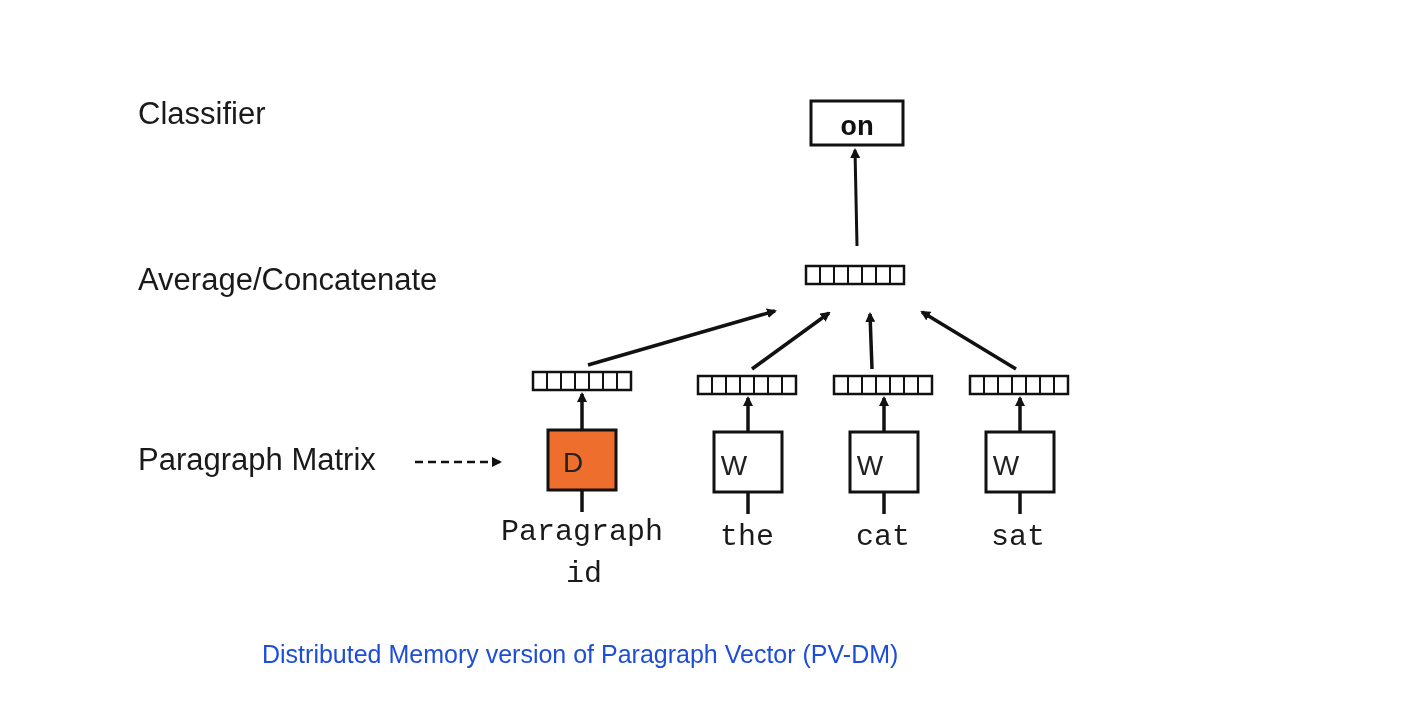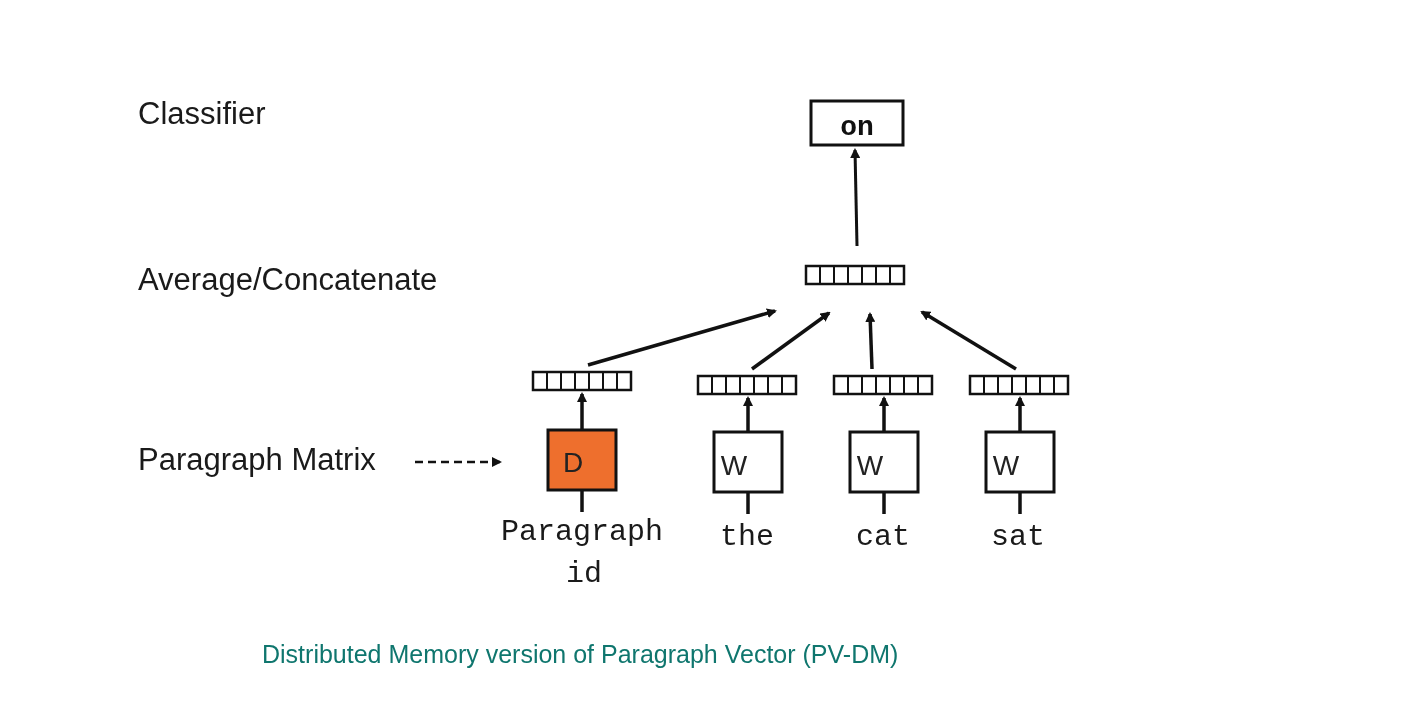--- a/index.html
+++ b/index.html
@@ -2,21 +2,21 @@
 <html><head>
 <meta charset="utf-8">
 <style>
   html, body { margin: 0; padding: 0; background: #ffffff; }
   body { width: 1408px; height: 720px; position: relative; overflow: hidden; }
   #diagram { position: absolute; left: 0; top: 0; }
   .lbl { font-family: "Liberation Sans", sans-serif; font-size: 31px; fill: #1a1a1a; }
   .mono { font-family: "Liberation Mono", monospace; font-size: 30px; fill: #1a1a1a; }
   .monob { font-family: "Liberation Mono", monospace; font-size: 28px; font-weight: bold; fill: #111; }
   .boxletter { font-family: "Liberation Sans", sans-serif; font-size: 28px; fill: #222; }
-  .caption { position: absolute; left: 262px; top: 640px; font-family: "Liberation Sans", sans-serif; font-size: 25px; color: #0f766e; }
+  .caption { position: absolute; left: 262px; top: 640px; font-family: "Liberation Sans", sans-serif; font-size: 25px; color: #1d4ed8; }
 </style>
 </head>
 <body>
 
 <svg id="diagram" width="1408" height="720">
   <defs>
     <marker id="ah" markerWidth="10" markerHeight="10" refX="8" refY="5" orient="auto" markerUnits="userSpaceOnUse">
       <path d="M0,0 L10,5 L0,10 z" fill="#111"></path>
     </marker>
   </defs>

